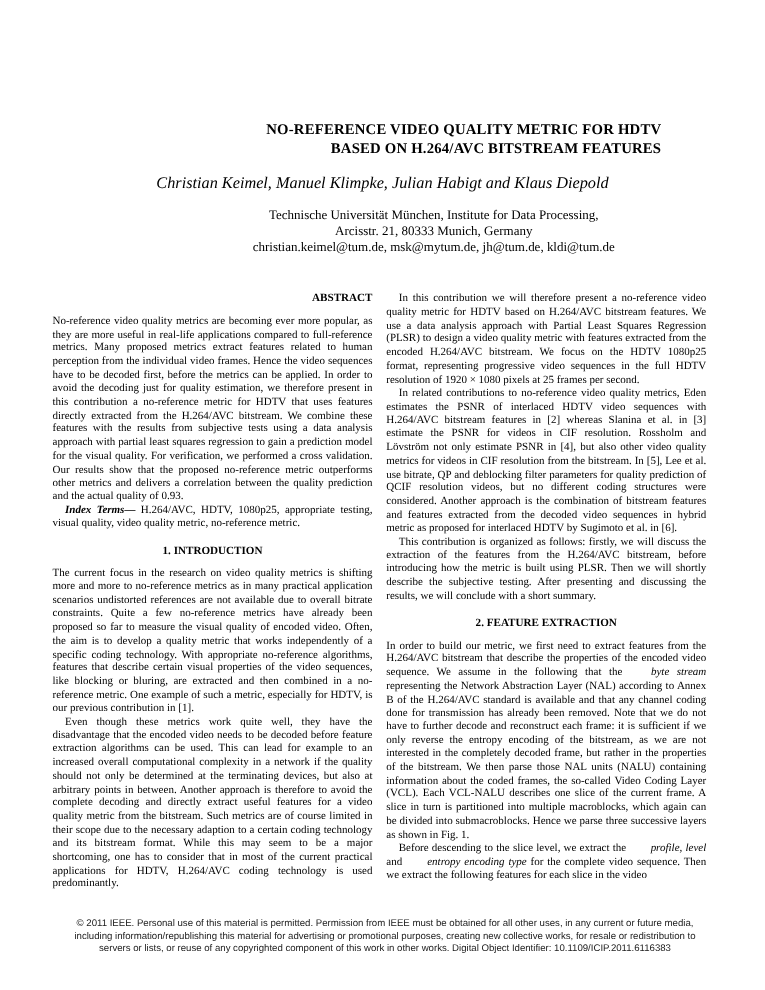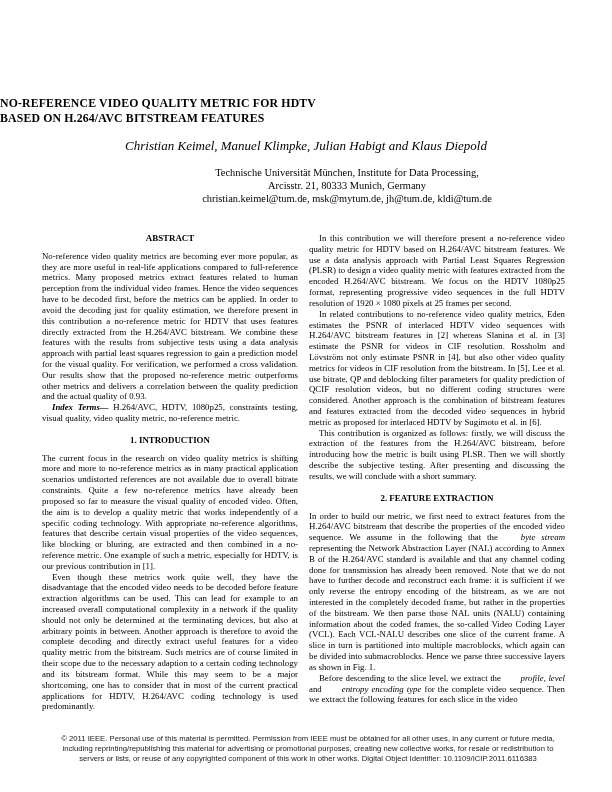--- a/index.html
+++ b/index.html
@@ -13,21 +13,21 @@
     position: relative;
     overflow: hidden;
     font-family: "Liberation Serif", serif;
     color: #000;
   }
   .paper-title {
     position: absolute;
     top: 96px;
     left: 0;
     width: 529px;
-    text-align: left;
+    text-align: right;
     font-weight: 700;
     font-size: 11.8px;
     line-height: 14.8px;
     letter-spacing: 0.15px;
   }
   .authors-line {
     position: absolute;
     top: 139px;
     left: 0;
     width: 612px;
@@ -55,21 +55,21 @@
     text-align: justify;
   }
   .col-left  { left: 42px;  }
   .col-right { left: 309px; }
   .sec-heading {
     text-align: center;
     font-weight: 700;
     font-size: 8.9px;
     margin: 11px 0 7px 0;
   }
-  .sec-heading.first { margin-top: 0; }
+  .sec-heading.first { margin-top: 0; text-align: right; }
   p.par { margin: 0; padding: 0; }
   p.indent { text-indent: 10px; }
   .it { font-style: italic; padding-left: 17px; }
   .bi { font-weight: 700; font-style: italic; }
   .index-terms { margin-top: 4px; text-indent: 10px; }
   .footer {
     position: absolute;
     left: 33px;
     top: 734px;
     width: 550px;
@@ -92,34 +92,34 @@
 
 <div class="affiliation-block">
   <div>Technische Universität München, Institute for Data Processing,</div>
   <div>Arcisstr. 21, 80333 Munich, Germany</div>
   <div>christian.keimel@tum.de, msk@mytum.de, jh@tum.de, kldi@tum.de</div>
 </div>
 
 <div class="col col-left">
   <div class="sec-heading first">ABSTRACT</div>
   <p class="par">No-reference video quality metrics are becoming ever more popular, as they are more useful in real-life applications compared to full-reference metrics. Many proposed metrics extract features related to human perception from the individual video frames. Hence the video sequences have to be decoded first, before the metrics can be applied. In order to avoid the decoding just for quality estimation, we therefore present in this contribution a no-reference metric for HDTV that uses features directly extracted from the H.264/AVC bitstream. We combine these features with the results from subjective tests using a data analysis approach with partial least squares regression to gain a prediction model for the visual quality. For verification, we performed a cross validation. Our results show that the proposed no-reference metric outperforms other metrics and delivers a correlation between the quality prediction and the actual quality of 0.93.</p>
-  <p class="par index-terms"><span class="bi">Index Terms—</span><span> H.264/AVC, HDTV, 1080p25, constraints testing, visual quality, video quality metric, no-reference metric.</span></p>
+  <p class="par index-terms"><span class="bi">Index Terms—</span><span> H.264/AVC, HDTV, 1080p25, appropriate testing, visual quality, video quality metric, no-reference metric.</span></p>
 
   <div class="sec-heading">1. INTRODUCTION</div>
   <p class="par">The current focus in the research on video quality metrics is shifting more and more to no-reference metrics as in many practical application scenarios undistorted references are not available due to overall bitrate constraints. Quite a few no-reference metrics have already been proposed so far to measure the visual quality of encoded video. Often, the aim is to develop a quality metric that works independently of a specific coding technology. With appropriate no-reference algorithms, features that describe certain visual properties of the video sequences, like blocking or bluring, are extracted and then combined in a no-reference metric. One example of such a metric, especially for HDTV, is our previous contribution in [1].</p>
   <p class="par indent">Even though these metrics work quite well, they have the disadvantage that the encoded video needs to be decoded before feature extraction algorithms can be used. This can lead for example to an increased overall computational complexity in a network if the quality should not only be determined at the terminating devices, but also at arbitrary points in between. Another approach is therefore to avoid the complete decoding and directly extract useful features for a video quality metric from the bitstream. Such metrics are of course limited in their scope due to the necessary adaption to a certain coding technology and its bitstream format. While this may seem to be a major shortcoming, one has to consider that in most of the current practical applications for HDTV, H.264/AVC coding technology is used predominantly.</p>
 </div>
 
 <div class="col col-right">
   <p class="par indent">In this contribution we will therefore present a no-reference video quality metric for HDTV based on H.264/AVC bitstream features. We use a data analysis approach with Partial Least Squares Regression (PLSR) to design a video quality metric with features extracted from the encoded H.264/AVC bitstream. We focus on the HDTV 1080p25 format, representing progressive video sequences in the full HDTV resolution of 1920 × 1080 pixels at 25 frames per second.</p>
   <p class="par indent">In related contributions to no-reference video quality metrics, Eden estimates the PSNR of interlaced HDTV video sequences with H.264/AVC bitstream features in [2] whereas Slanina et al. in [3] estimate the PSNR for videos in CIF resolution. Rossholm and Lövström not only estimate PSNR in [4], but also other video quality metrics for videos in CIF resolution from the bitstream. In [5], Lee et al. use bitrate, QP and deblocking filter parameters for quality prediction of QCIF resolution videos, but no different coding structures were considered. Another approach is the combination of bitstream features and features extracted from the decoded video sequences in hybrid metric as proposed for interlaced HDTV by Sugimoto et al. in [6].</p>
   <p class="par indent">This contribution is organized as follows: firstly, we will discuss the extraction of the features from the H.264/AVC bitstream, before introducing how the metric is built using PLSR. Then we will shortly describe the subjective testing. After presenting and discussing the results, we will conclude with a short summary.</p>
 
   <div class="sec-heading">2. FEATURE EXTRACTION</div>
   <p class="par"><span>In order to build our metric, we first need to extract features from the H.264/AVC bitstream that describe the properties of the encoded video sequence. We assume in the following that the </span><span class="it">byte stream</span><span> representing the Network Abstraction Layer (NAL) according to Annex B of the H.264/AVC standard is available and that any channel coding done for transmission has already been removed. Note that we do not have to further decode and reconstruct each frame: it is sufficient if we only reverse the entropy encoding of the bitstream, as we are not interested in the completely decoded frame, but rather in the properties of the bitstream. We then parse those NAL units (NALU) containing information about the coded frames, the so-called Video Coding Layer (VCL). Each VCL-NALU describes one slice of the current frame. A slice in turn is partitioned into multiple macroblocks, which again can be divided into submacroblocks. Hence we parse three successive layers as shown in Fig. 1.</span></p>
   <p class="par indent"><span>Before descending to the slice level, we extract the </span><span class="it">profile, level</span><span> and </span><span class="it">entropy encoding type</span><span> for the complete video sequence. Then we extract the following features for each slice in the video</span></p>
 </div>
 
 <div class="footer">
   <div>© 2011 IEEE. Personal use of this material is permitted. Permission from IEEE must be obtained for all other uses, in any current or future media,</div>
-  <div>including reprinting/republishing this material for advertising or promotional purposes, creating new collective works, for resale or redistribution to</div>
+  <div>including information/republishing this material for advertising or promotional purposes, creating new collective works, for resale or redistribution to</div>
   <div>servers or lists, or reuse of any copyrighted component of this work in other works. Digital Object Identifier: 10.1109/ICIP.2011.6116383</div>
 </div>
 
 </body></html>

